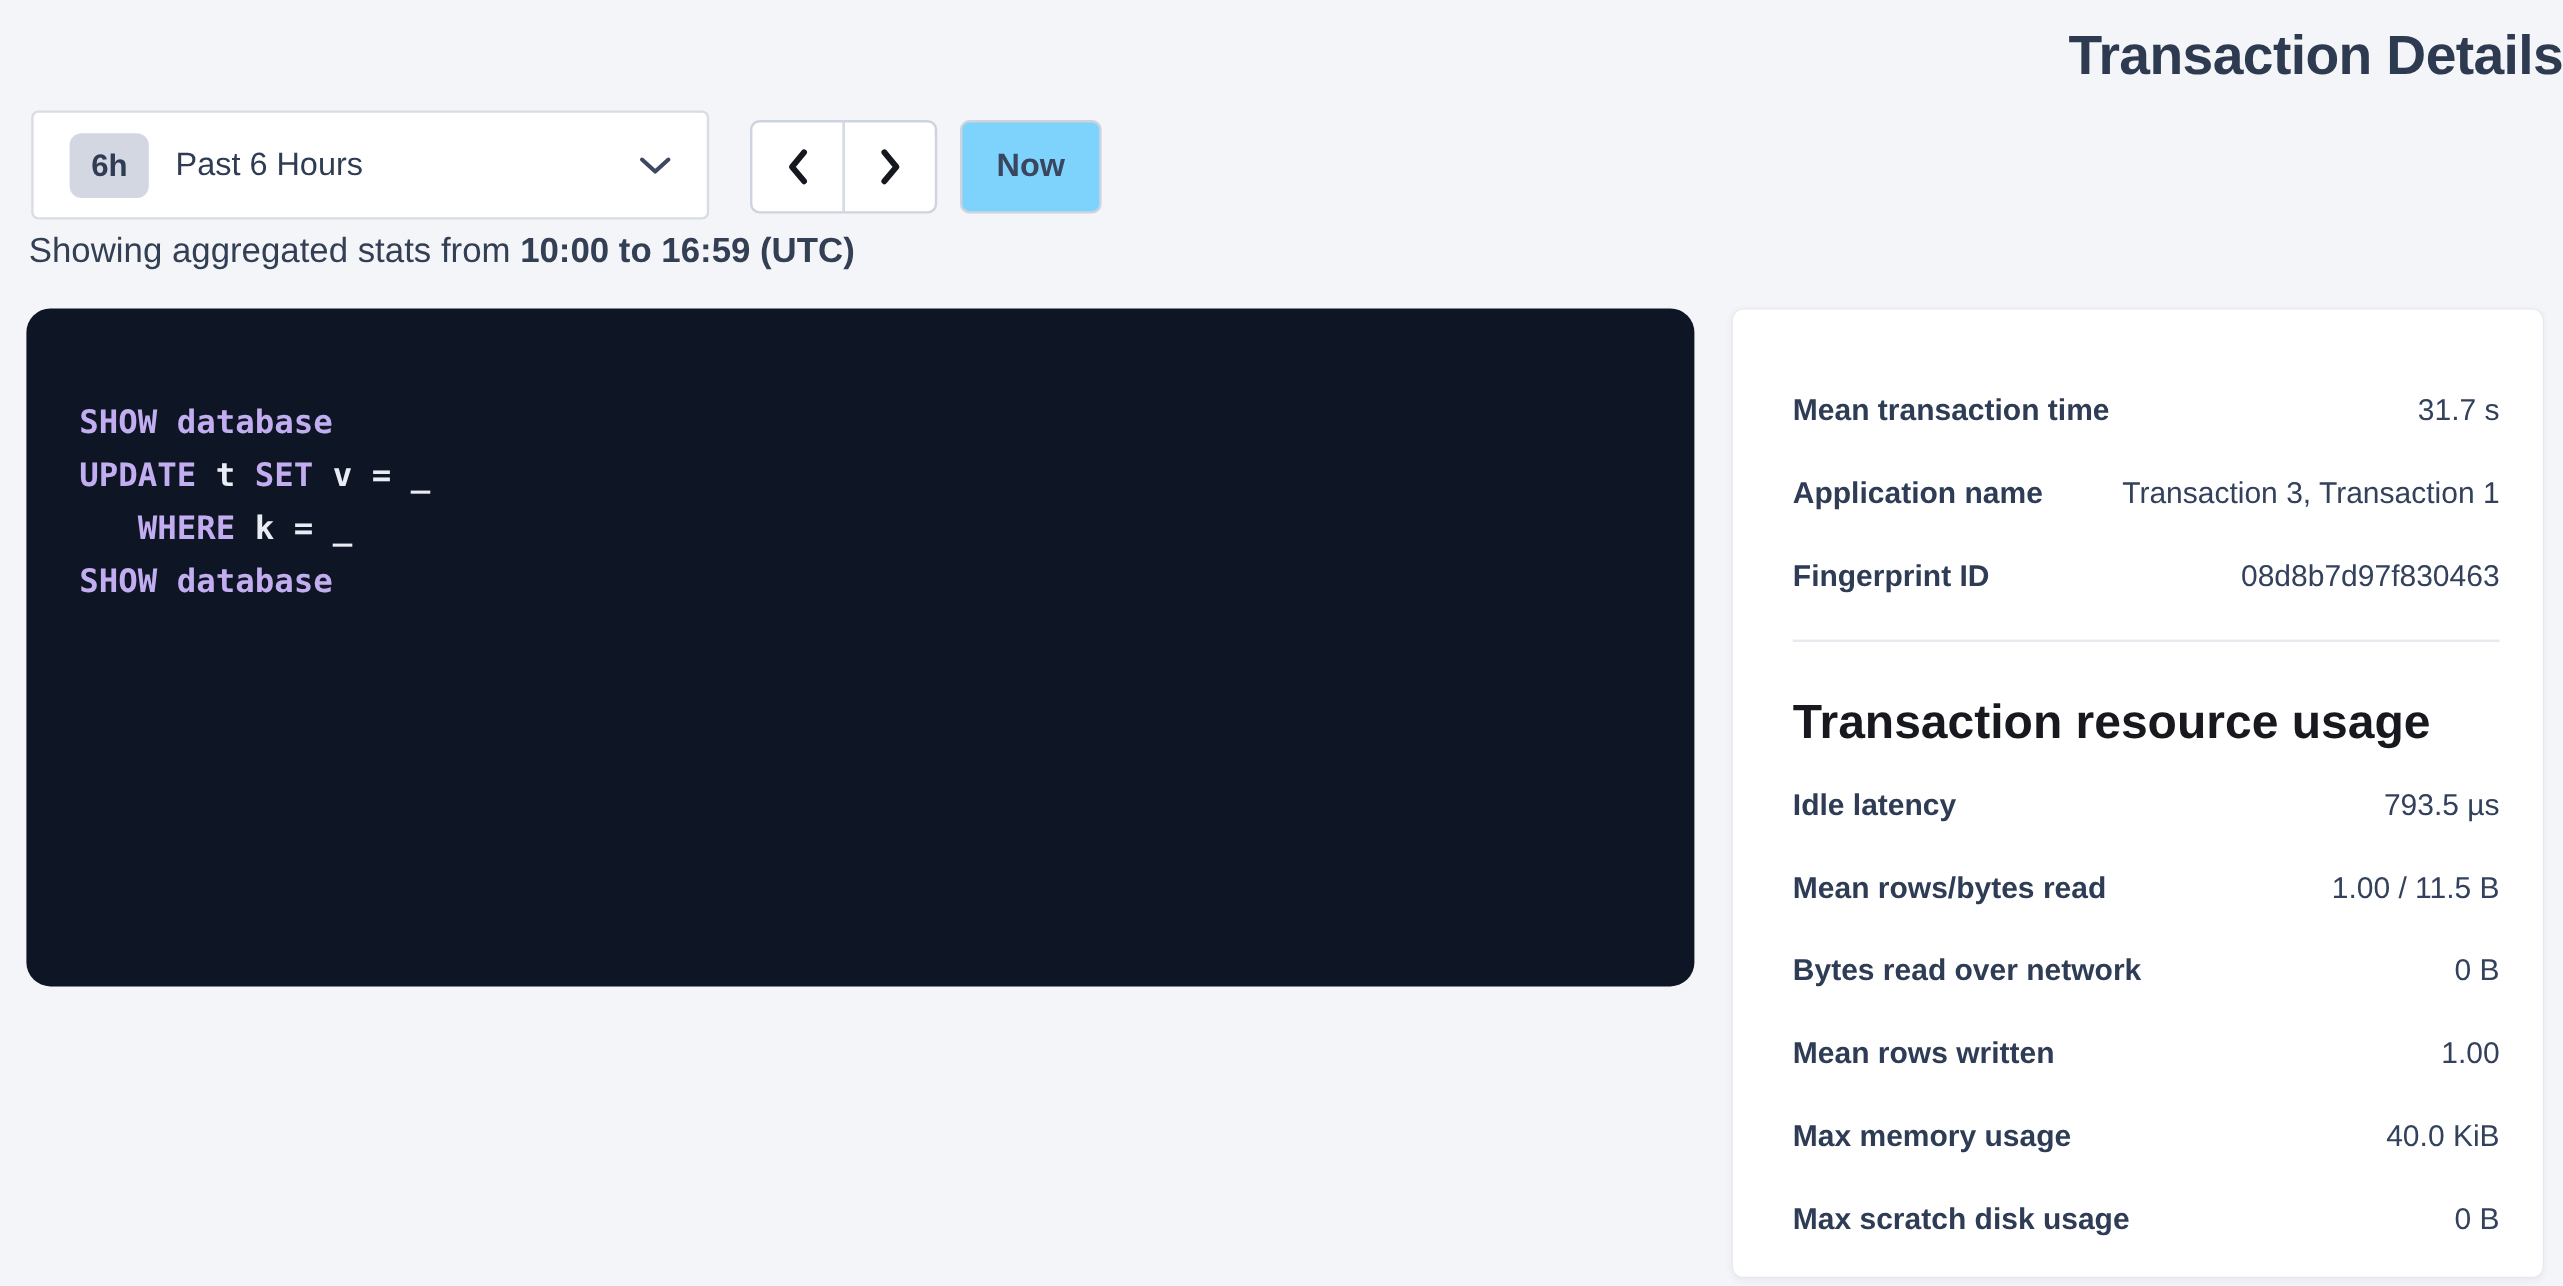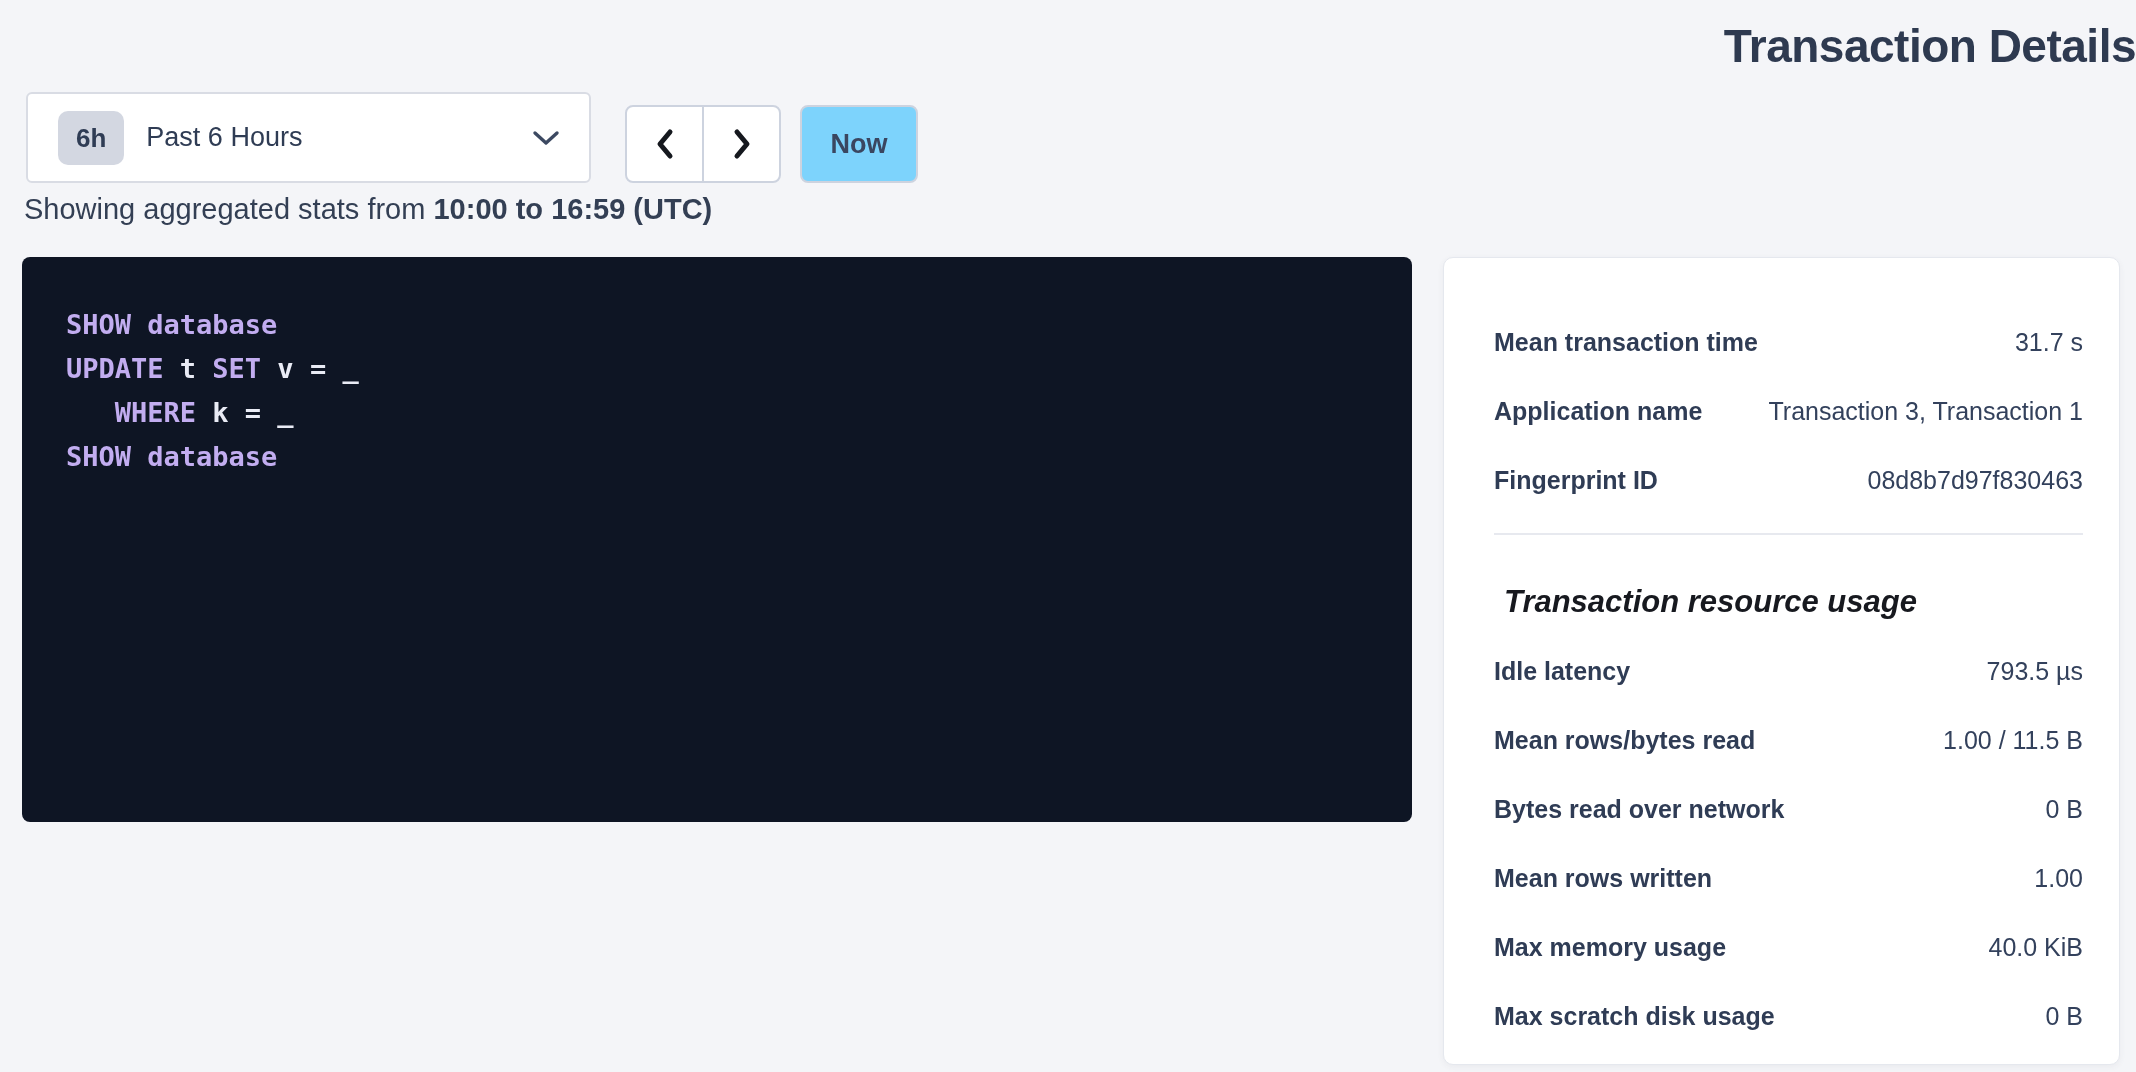--- a/index.html
+++ b/index.html
@@ -22,21 +22,21 @@
     background:var(--page-bg);
     font-family:"Liberation Sans","DejaVu Sans",sans-serif;
     color:var(--text-dark);
   }
   .page-title{
     margin:20px 0 0 28px;
     font-size:46px;line-height:52px;font-weight:700;
     letter-spacing:-0.5px;color:#2e3a50;text-align:right;
   }
   .controls{
-    display:flex;align-items:flex-end;
+    display:flex;align-items:center;
     margin:20px 0 0 26px;
   }
   .dropdown{
     width:565px;height:91px;
     background:#ffffff;border:2px solid var(--dropdown-border);border-radius:6px;
     display:flex;align-items:center;
     padding:0 28px 0 30px;cursor:pointer;
   }
   .badge{
     background:var(--badge-bg);border-radius:10px;
@@ -69,22 +69,22 @@
     margin:10px 0 0 24px;
     font-size:29px;line-height:32px;color:#333f54;
   }
   .subtitle b{font-weight:700;}
   .main{
     display:flex;align-items:flex-start;
     margin:32px 0 0 22px;
   }
   .sql-box{
     width:1390px;height:565px;
-    background:var(--code-bg);border-radius:8px;
-    padding:46px 20px 0 44px;
+    background:var(--code-bg);border-radius:20px;
+    padding:74px 20px 0 44px;
     font-family:"DejaVu Sans Mono","Liberation Mono",monospace;
     font-size:27px;font-weight:600;line-height:44px;
     white-space:pre;margin:0;
   }
   .sql-line .kw{color:var(--code-keyword);}
   .sql-line .pl{color:var(--code-plain);}
   .card{
     margin-left:31px;
     width:677px;height:808px;
     background:#ffffff;
@@ -97,24 +97,23 @@
     font-size:25px;line-height:32px;
     margin-bottom:37px;
   }
   .stat-label{font-weight:700;color:#2f3c55;padding-right:24px;white-space:nowrap;}
   .stat-value{color:#33415c;text-align:right;white-space:nowrap;}
   .card-divider{
     border:none;border-top:2px solid var(--divider);
     margin:36px 0 0 0;
   }
   .resource-heading{
-    margin:48px 0 34px 10px;
-    font-size:31px;line-height:38px;font-weight:700;
+    margin:48px 0 34px 0;
+    font-size:40px;line-height:38px;font-weight:700;
     color:var(--heading-dark);
-    font-style:italic;
   }
   svg{display:block;}
 </style>
 </head>
 <body>
 
 <h1 class="page-title">Transaction Details</h1>
 
 <div class="controls">
   <div class="dropdown">

